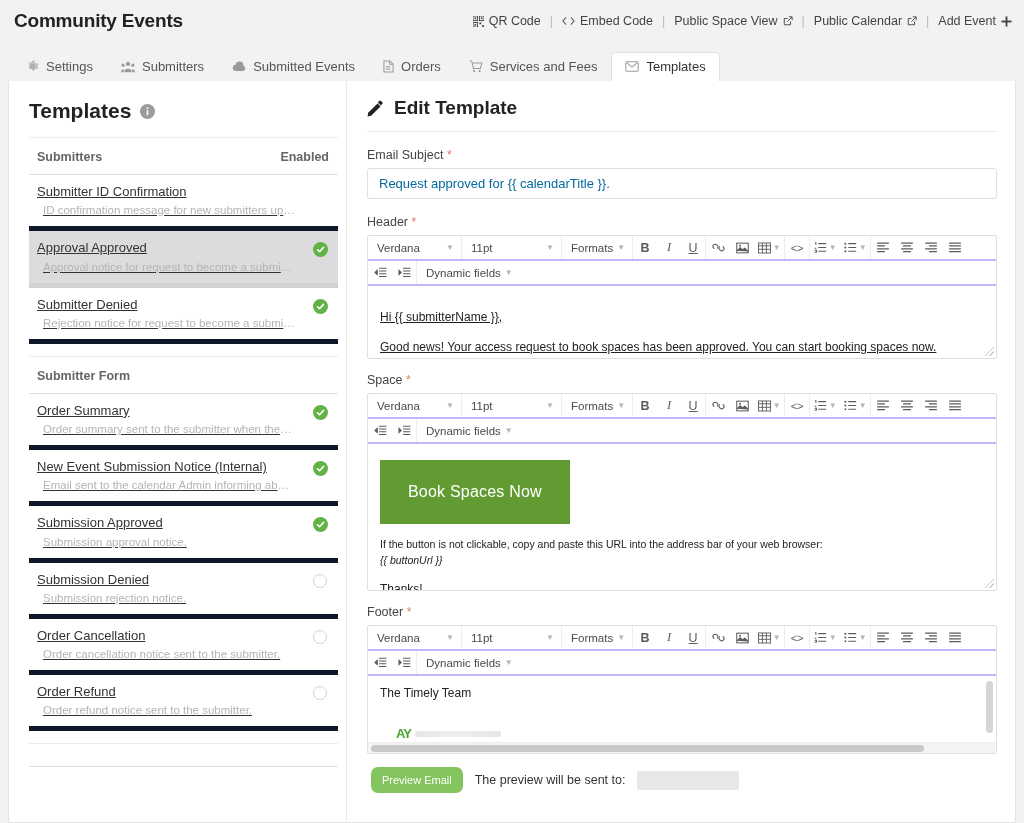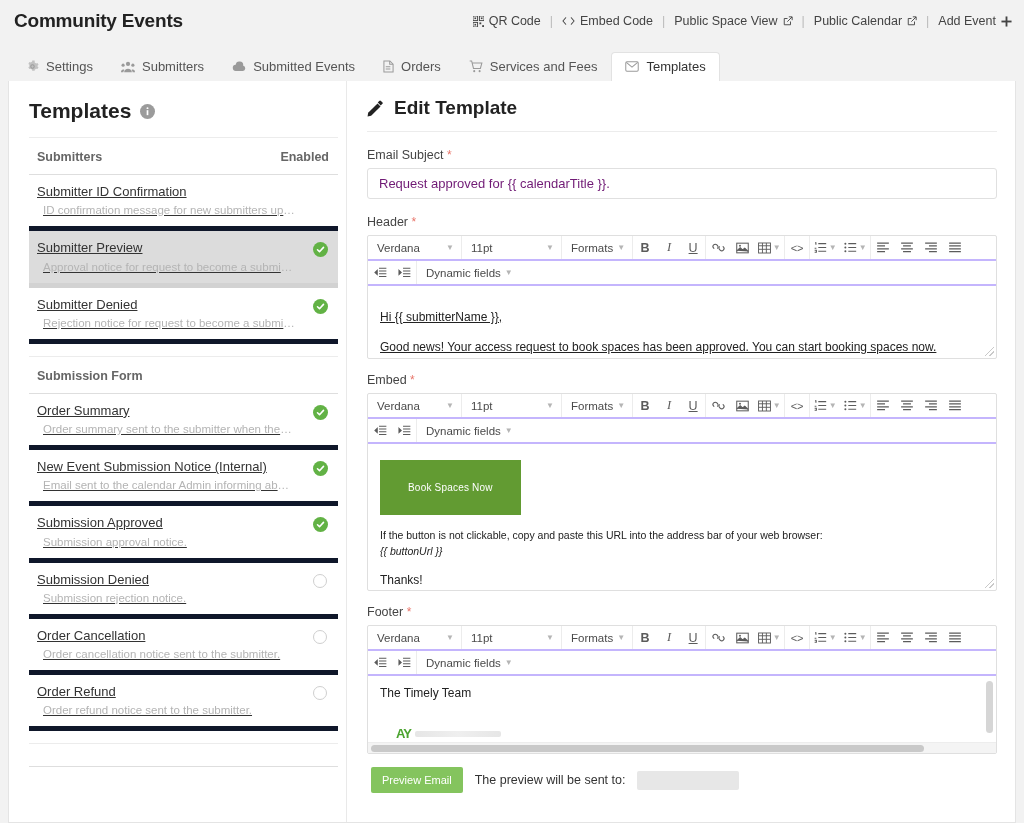--- a/index.html
+++ b/index.html
@@ -92,21 +92,21 @@
   .right { flex:1; padding:16px 18px 0 20px; overflow:hidden; position:relative; }
   .edit-title {
     display:flex; align-items:center; gap:10px;
     font-size:19px; font-weight:bold; color:#222; padding-bottom:12px;
     border-bottom:1px solid #ececec; margin-bottom:16px;
   }
   .fld-label { font-size:12.5px; color:#444; margin-bottom:6px; }
   .req { color:#e8756a; font-size:12px; }
   .subject-input {
     width:100%; height:31px; border:1px solid #e0e0e0; border-radius:3px;
-    padding:0 11px; font-size:13px; color:#701a75; font-family:inherit;
+    padding:0 11px; font-size:13px; color:#0369a1; font-family:inherit;
     background:#fff; outline:none;
   }
   .spacer16 { height:16px; }
   .spacer14 { height:14px; }
 
   
   .editor { border:1px solid #dfdfdf; border-radius:2px; background:#fff; }
   .tb { border-bottom:2px solid #c4b5fd; display:flex; align-items:center; height:25px; }
   .tb:last-of-type { border-bottom:1px solid #e2e2e2; }
   .tbgrp { display:flex; align-items:center; height:100%; border-right:1px solid #ececec; }
@@ -130,21 +130,21 @@
   .ed-body p { margin:12px 0 9px 0;text-decoration:underline; }
   .ed-body p:last-child { margin-bottom:0; }
   .resize {
     position:absolute; right:2px; bottom:2px; width:9px; height:9px;
     background:
       linear-gradient(135deg, transparent 0 45%, #c9c9c9 45% 55%, transparent 55% 100%),
       linear-gradient(135deg, transparent 0 70%, #c9c9c9 70% 80%, transparent 80% 100%);
   }
   .cta {
     display:inline-block; background:#629b32; color:#fff;
-    font-size:10px; padding:20px 28px; margin:4px 0 12px 0; letter-spacing:0.2px;
+    font-size:16px; padding:20px 28px; margin:4px 0 12px 0; letter-spacing:0.2px;
   }
   .small-note { font-size:10.5px; color:#222; line-height:1.55; }
   .small-note em { font-style:italic; }
   .thanks { font-size:12px; margin-top:11px; }
 
   
   .foot-body { height:66px; padding:10px 12px; position:relative; overflow:hidden; }
   .foot-text { font-size:12px; color:#222; }
   .logo-frag {
     position:absolute; left:28px; bottom:1px; display:flex; align-items:center; gap:4px;
@@ -163,21 +163,21 @@
     position:relative;
   }
   .hscroll-thumb {
     position:absolute; left:3px; top:2px; width:88%; height:7px;
     background:#c9c9c9; border-radius:4px;
   }
 
   
   .bottombar { display:flex; align-items:center; gap:12px; padding:13px 0 0 4px; }
   .preview-btn {
-    background:#84c45e; color:#fff; border:none; border-radius:2px;
+    background:#84c45e; color:#fff; border:none; border-radius:7px;
     font-size:11px; padding:7px 11px; cursor:pointer; font-family:inherit;
   }
   .preview-label { font-size:12.5px; color:#333; }
   .email-blank { width:102px; height:19px; background:#e7e7e7; border-radius:2px; }
 </style>
 </head>
 <body>
 
 <div class="topbar">
   <div class="app-title">Community Events</div>
@@ -334,21 +334,21 @@
         <span>Enabled</span>
       </div>
 
       <div class="tpl-row">
         <div class="tpl-name">Submitter ID Confirmation</div>
         <div class="tpl-desc">ID confirmation message for new submitters upon sign-u…</div>
       </div>
 
 
       <div class="tpl-row selected">
-        <div class="tpl-name">Submitter Preview</div>
+        <div class="tpl-name">Approval Approved</div>
         <div class="tpl-desc">Approval notice for request to become a submitters.</div>
         <div class="en-badge">
           <div class="en-on">
             <svg viewBox="0 0 12 12" fill="none" stroke="#fff" stroke-width="2.1" stroke-linecap="round" stroke-linejoin="round">
                 <polyline points="2,6.3 4.7,9 10,3.2"></polyline>
               </svg>
           </div>
         </div>
       </div>
 
@@ -358,21 +358,21 @@
         <div class="en-badge">
           <div class="en-on">
             <svg viewBox="0 0 12 12" fill="none" stroke="#fff" stroke-width="2.1" stroke-linecap="round" stroke-linejoin="round">
                 <polyline points="2,6.3 4.7,9 10,3.2"></polyline>
               </svg>
           </div>
         </div>
       </div>
 
       <div class="grp-head nofirst">
-        <span>Submission Form</span>
+        <span>Submitter Form</span>
         <span></span>
       </div>
 
 
       <div class="tpl-row">
         <div class="tpl-name">Order Summary</div>
         <div class="tpl-desc">Order summary sent to the submitter when there are…</div>
         <div class="en-badge">
           <div class="en-on">
             <svg viewBox="0 0 12 12" fill="none" stroke="#fff" stroke-width="2.1" stroke-linecap="round" stroke-linejoin="round">
@@ -585,21 +585,21 @@
         <p>Hi {{ submitterName }},</p>
         <p>Good news! Your access request to book spaces has been approved. You can start booking spaces now.</p>
         <div class="resize"></div>
       </div>
     </div>
 
     <div class="spacer14"></div>
 
     
     <div class="fld-label">
-      <span>Embed</span>
+      <span>Space</span>
       <span class="req">*</span>
     </div>
 
     <div class="editor">
       <div class="tb">
         <div class="tbgrp" style="width:94px">
           <div class="sel" style="width:100%">
             <span class="cap">Verdana</span>
             <span class="caret">▼</span>
           </div>

